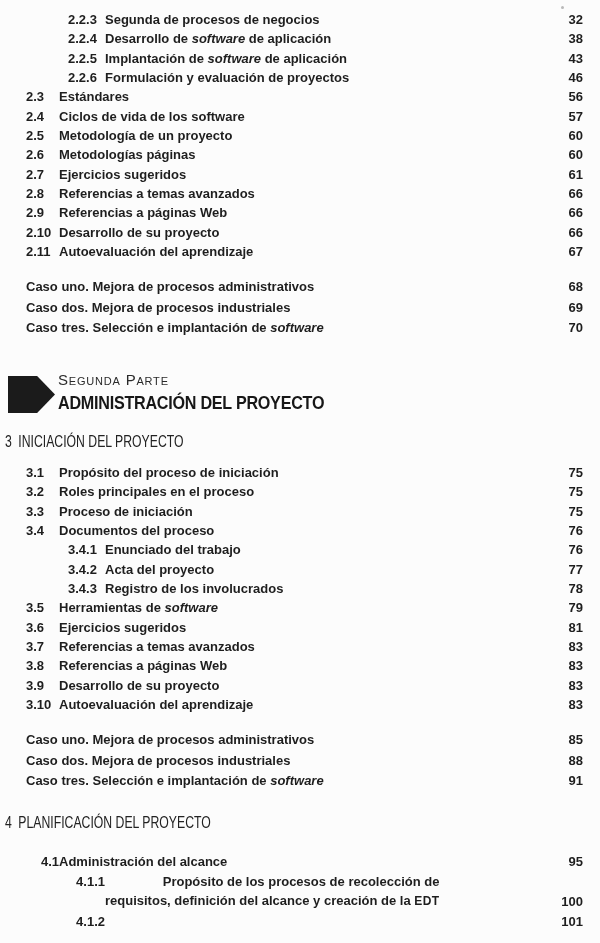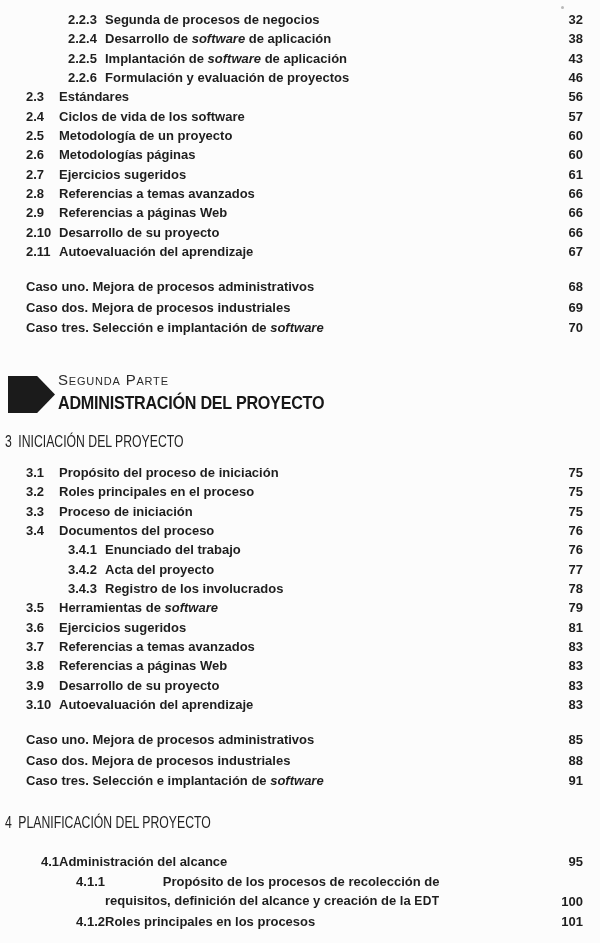--- a/index.html
+++ b/index.html
@@ -246,19 +246,18 @@
         <span class="lbl">Administración del alcance</span>
         <span class="pg">95</span>
       </div>
       <div class="row lvl2">
         <span class="num">4.1.1</span>
         <span class="lbl">Propósito de los procesos de recolección de<br>requisitos, definición del alcance y creación de la <span class="sc">EDT</span></span>
         <span class="pg">100</span>
       </div>
       <div class="row lvl2">
         <span class="num">4.1.2</span>
-        <span class="lbl">Roles principales en los procesos</span>
         <span class="pg">101</span>
       </div>
     </div>
 
   <div class="speck"></div>
 </div>
 
 </body></html>

